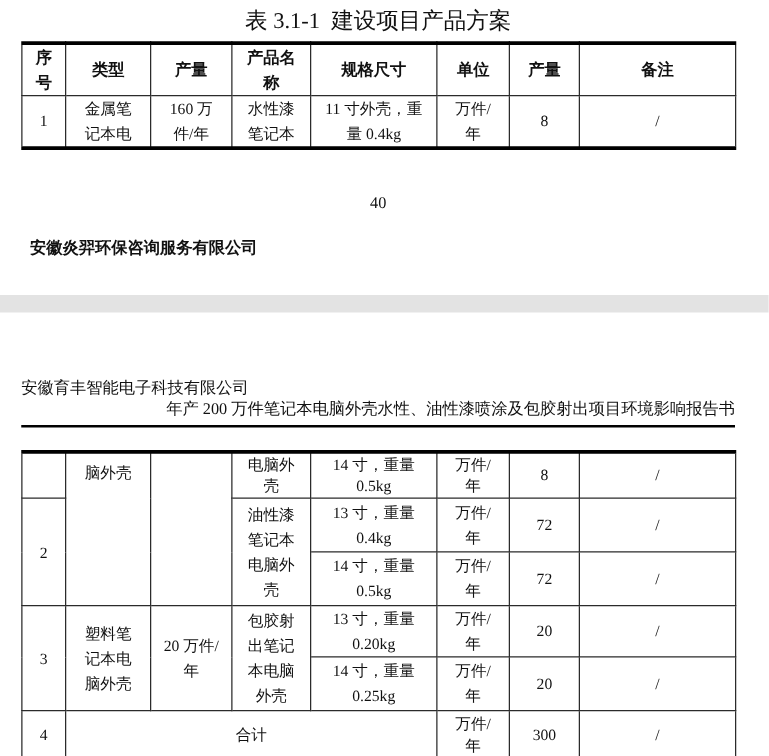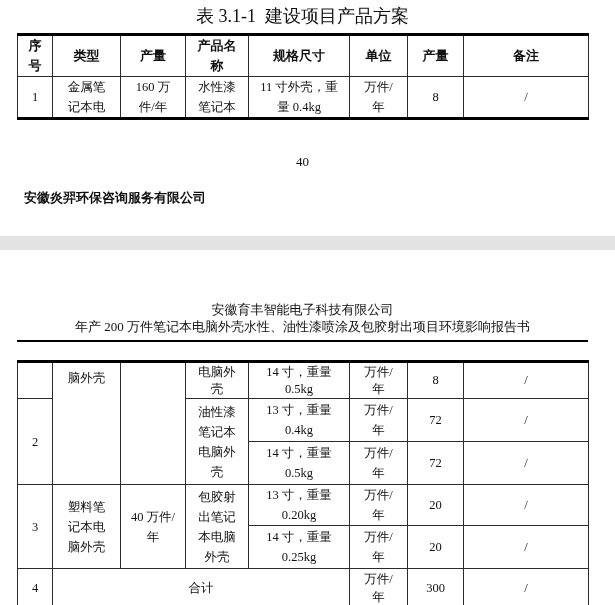--- a/index.html
+++ b/index.html
@@ -54,22 +54,22 @@
     text-align:center;
     font-size:13px; line-height:20px;
   }
 
   .separator-band {
     left:0; top:236px; width:615px; height:14px;
     background:#e3e3e3;
   }
 
   
-  .p2-header-1 { left:17px; top:301px; width:571px; text-align:center; font-size:13px; line-height:17px; }
-  .p2-header-2 { left:17px; top:318px; width:571px; text-align:center; font-size:13px; line-height:17px; }
+  .p2-header-1 { left:17px; top:301px; width:571px; text-align:left; font-size:13px; line-height:17px; }
+  .p2-header-2 { left:17px; top:318px; width:571px; text-align:right; font-size:13px; line-height:17px; }
   .p2-rule { left:17px; top:340px; width:571px; height:2px; background:#000; }
 
   #t2 { left:17px; top:360px; width:571px; }
   #t2 tr.rA { height:37px; }
   #t2 tr.rB { height:43px; }
   #t2 tr.rC { height:43px; }
   #t2 tr.rD { height:41px; }
   #t2 tr.rE { height:43px; }
   #t2 tr.rF { height:39px; }
   #t2 tr.rA > td { line-height:17px; }
@@ -176,21 +176,21 @@
     <td>万件/
 年</td>
     <td>72</td>
     <td>/</td>
   </tr>
   <tr class="rD">
     <td rowspan="2">3</td>
     <td rowspan="2">塑料笔
 记本电
 脑外壳</td>
-    <td rowspan="2">40 万件/
+    <td rowspan="2">20 万件/
 年</td>
     <td rowspan="2">包胶射
 出笔记
 本电脑
 外壳</td>
     <td>13 寸，重量
 0.20kg</td>
     <td>万件/
 年</td>
     <td>20</td>

